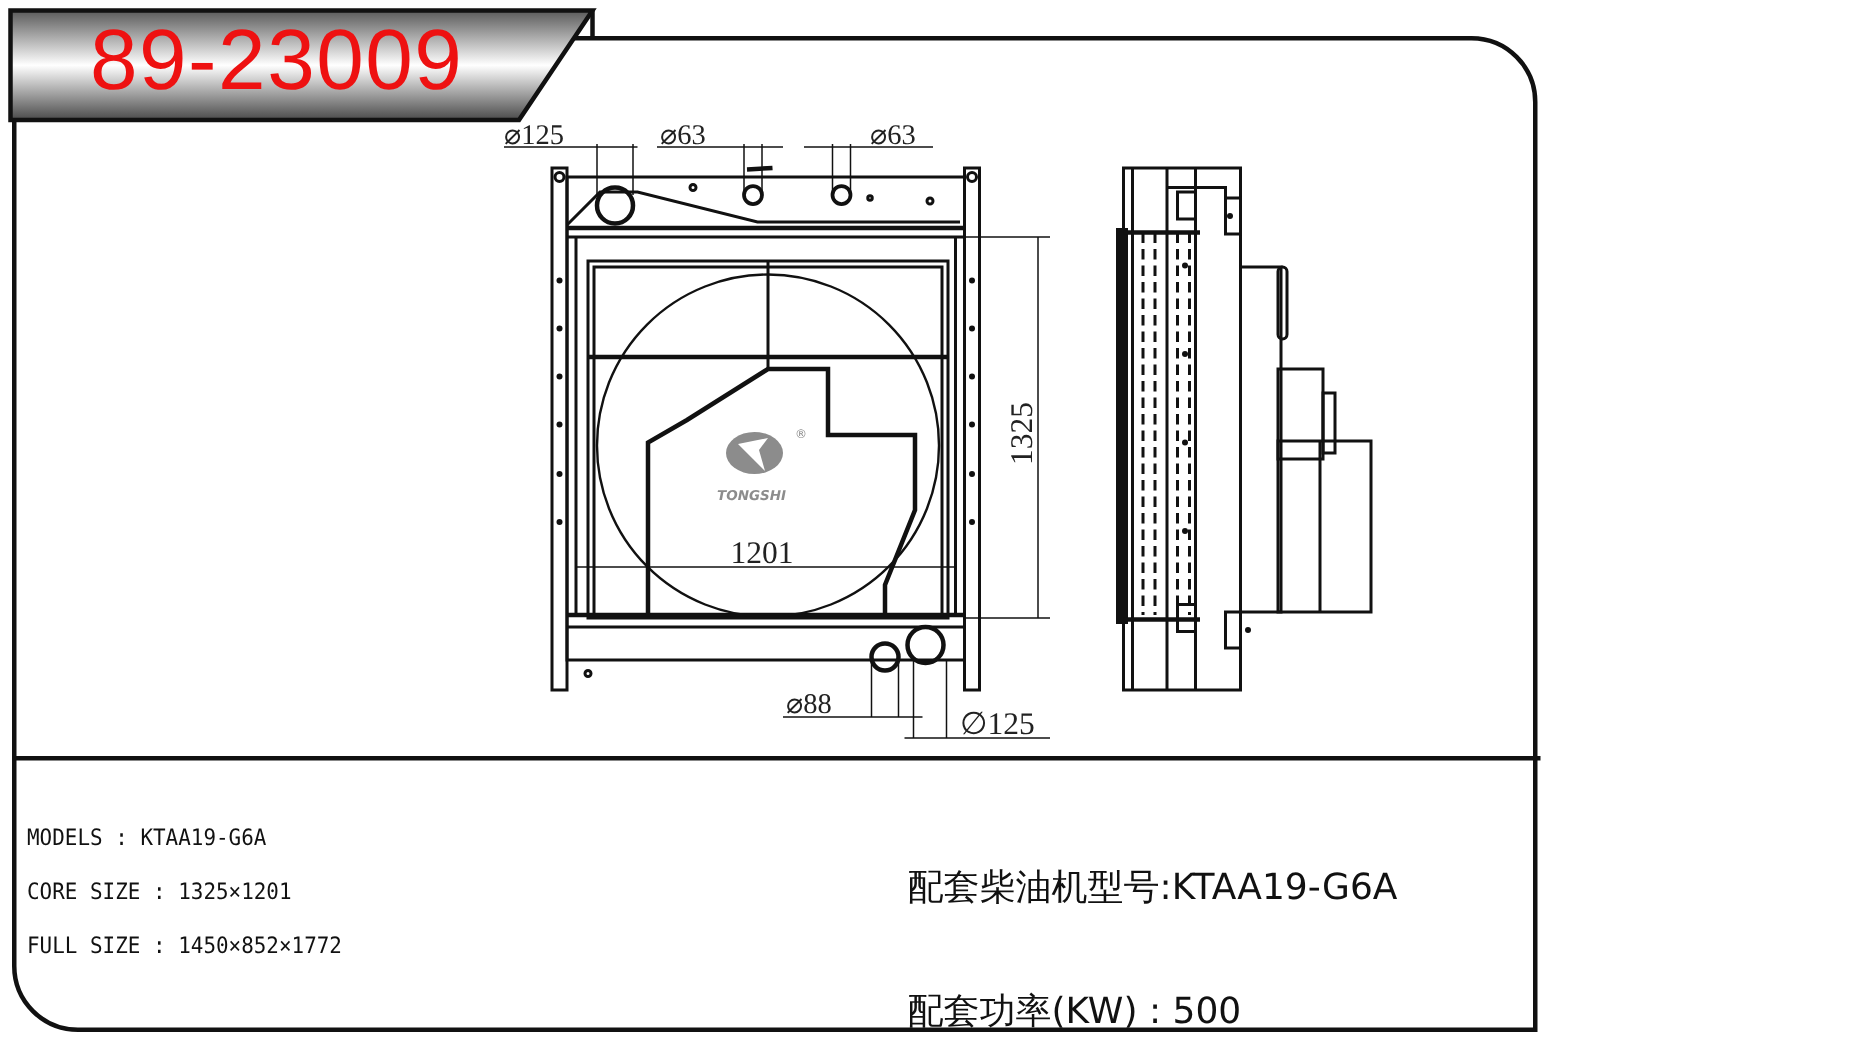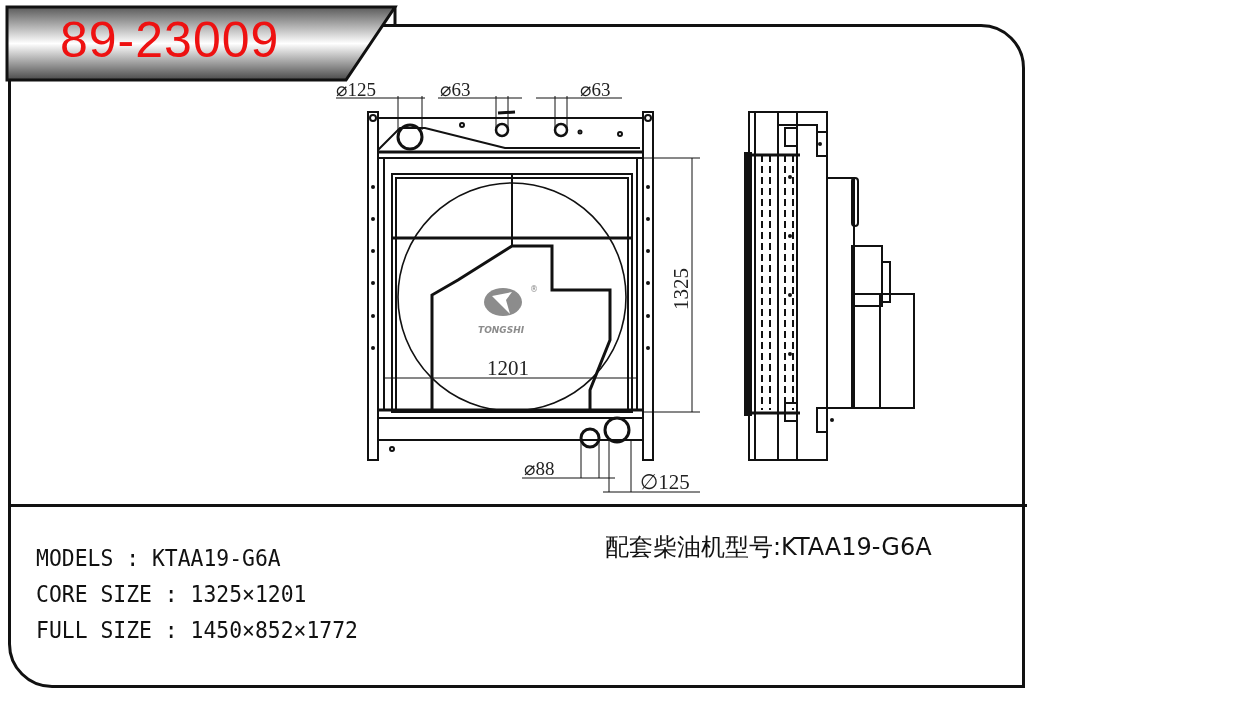--- a/index.html
+++ b/index.html
@@ -1,25 +1,25 @@
 <!DOCTYPE html>
 <html><head>
 <meta charset="utf-8">
 <style>
   html, body { margin:0; padding:0; background:#ffffff; }
   body { width:1240px; height:708px; position:relative; overflow:hidden; font-family:"DejaVu Sans", sans-serif; }
   .frame { position:absolute; left:8px; top:24px; width:1017px; height:664px; border:3px solid #111; border-top-right-radius:44px; border-bottom-left-radius:44px; box-sizing:border-box; }
   .divider { position:absolute; left:8px; top:504px; width:1019px; height:3px; background:#111; }
   .banner { position:absolute; left:0; top:0; }
-  .banner-title { position:absolute; left:60px; top:10px; font-family:"Liberation Sans", sans-serif; font-size:50px; color:#ee1111; letter-spacing:1px; line-height:60px; }
+  .banner-title { position:absolute; left:60px; top:10px; font-family:"Liberation Sans", sans-serif; font-size:57px; color:#ee1111; letter-spacing:1px; line-height:60px; }
   .drawing { position:absolute; left:0; top:0; }
-  .spec-left { position:absolute; left:36px; top:540px; font-family:"DejaVu Sans Mono", monospace; font-size:23px; color:#111; line-height:36px; }
+  .spec-left { position:absolute; left:18px; top:540px; font-family:"DejaVu Sans Mono", monospace; font-size:15px; color:#111; line-height:36px; }
   .spec-left .row { white-space:pre; transform:scaleX(0.93); transform-origin:left; }
   .spec-right { position:absolute; left:605px; top:528px; font-family:"DejaVu Sans", sans-serif; font-size:24px; color:#111; line-height:39px; }
-  .spec-right .row { white-space:pre; }
+  .spec-right .row { white-space:pre;margin-top:44px; }
   .dim { font-family:"Liberation Serif", serif; fill:#222; }
 </style>
 </head>
 <body>
 
 <div class="frame"></div>
 <div class="divider"></div>
 
 <div class="banner">
   <svg width="400" height="82" viewBox="0 0 400 82">
@@ -164,13 +164,14 @@
 </svg>
 
 <div class="spec-left">
   <div class="row"><span>MODELS : </span><span>KTAA19-G6A</span></div>
   <div class="row"><span>CORE SIZE : </span><span>1325×1201</span></div>
   <div class="row"><span>FULL SIZE : </span><span>1450×852×1772</span></div>
 </div>
 
 <div class="spec-right">
   <div class="row"><span>配套柴油机型号:</span><span>KTAA19-G6A</span></div>
+  <div class="row"><span>配套功率(KW) : </span><span>500</span></div>
 </div>
 
 </body></html>

